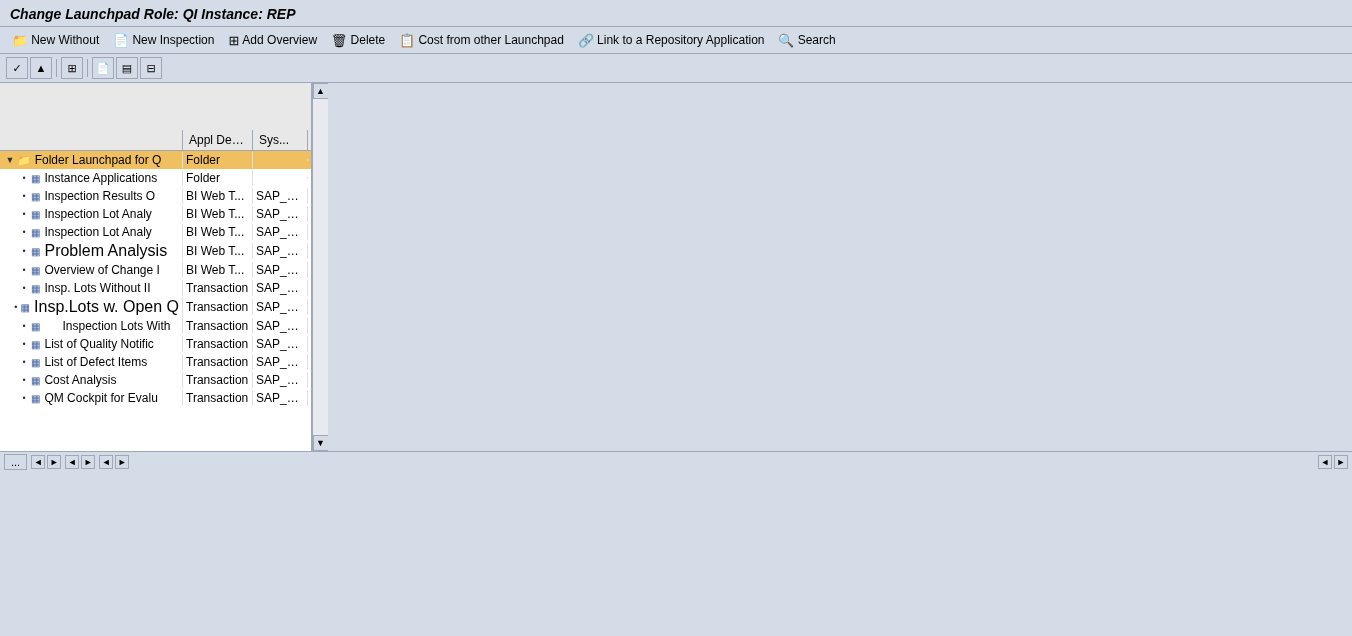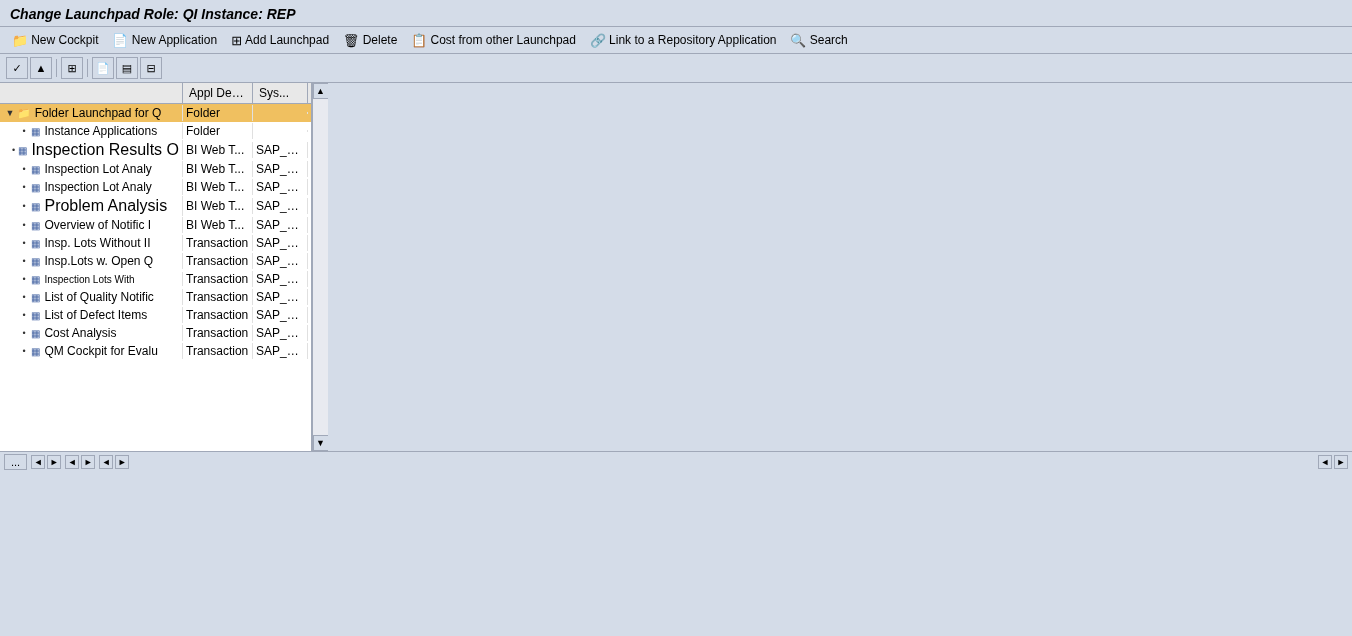--- a/index.html
+++ b/index.html
@@ -97,20 +97,21 @@
       border-bottom: 1px solid #a0a8b8;
     }
     .tree-header-cell {
       padding: 3px 6px;
       font-size: 12px;
       font-weight: normal;
       border-right: 1px solid #a0a8b8;
       white-space: nowrap;
       overflow: hidden;
       text-overflow: ellipsis;
+      margin-top: 47px;
     }
     .col-name { width: 183px; }
     .col-appl { width: 70px; }
     .col-sys { width: 55px; }
     .tree-body {
       overflow: auto;
       flex: 1;
     }
     .tree-row {
       display: flex;
@@ -218,29 +219,29 @@
 
 <div class="window">
 
   <div class="title-bar">
     <span>Change Launchpad Role: QI Instance: REP</span>
   </div>
 
   <div class="toolbar">
     <button class="toolbar-btn">
       <span class="btn-icon">📁</span>
-      <span>New Cockpit</span>
+      <span>New Without</span>
     </button>
     <button class="toolbar-btn">
       <span class="btn-icon">📄</span>
-      <span>New Application</span>
+      <span>New Inspection</span>
     </button>
     <button class="toolbar-btn">
       <span class="btn-icon">⊞</span>
-      <span>Add Launchpad</span>
+      <span>Add Overview</span>
     </button>
     <button class="toolbar-btn">
       <span class="btn-icon">🗑</span>
       <span>Delete</span>
     </button>
     <button class="toolbar-btn">
       <span class="btn-icon">📋</span>
       <span>Cost from other Launchpad</span>
     </button>
     <button class="toolbar-btn">
@@ -306,21 +307,21 @@
               <span style="font-size: 12px;">Instance Applications</span>
             </div>
             <div class="tree-cell appl-cell">Folder</div>
             <div class="tree-cell sys-cell"></div>
           </div>
           <div class="tree-row">
             <div class="tree-cell name-cell">
               <span class="tree-indent" style="width: 14px; display: inline-block;"></span>
               <span class="expand-icon">•</span>
               <span class="node-icon"><span style="color:#4060a0; font-size:10px;">▦</span></span>
-              <span style="font-size: 16px;">Inspection Results O</span>
+              <span style="font-size: 12px;">Inspection Results O</span>
             </div>
             <div class="tree-cell appl-cell">BI Web T...</div>
             <div class="tree-cell sys-cell">SAP_BW</div>
           </div>
           <div class="tree-row">
             <div class="tree-cell name-cell">
               <span class="tree-indent" style="width: 14px; display: inline-block;"></span>
               <span class="expand-icon">•</span>
               <span class="node-icon"><span style="color:#4060a0; font-size:10px;">▦</span></span>
               <span style="font-size: 12px;">Inspection Lot Analy</span>
@@ -346,51 +347,51 @@
               <span style="font-size: 16px;">Problem Analysis</span>
             </div>
             <div class="tree-cell appl-cell">BI Web T...</div>
             <div class="tree-cell sys-cell">SAP_BW</div>
           </div>
           <div class="tree-row">
             <div class="tree-cell name-cell">
               <span class="tree-indent" style="width: 14px; display: inline-block;"></span>
               <span class="expand-icon">•</span>
               <span class="node-icon"><span style="color:#4060a0; font-size:10px;">▦</span></span>
-              <span style="font-size: 12px;">Overview of Notific I</span>
+              <span style="font-size: 12px;">Overview of Change I</span>
             </div>
             <div class="tree-cell appl-cell">BI Web T...</div>
             <div class="tree-cell sys-cell">SAP_BW</div>
           </div>
           <div class="tree-row">
             <div class="tree-cell name-cell">
               <span class="tree-indent" style="width: 14px; display: inline-block;"></span>
               <span class="expand-icon">•</span>
               <span class="node-icon"><span style="color:#4060a0; font-size:10px;">▦</span></span>
               <span style="font-size: 12px;">Insp. Lots Without II</span>
             </div>
             <div class="tree-cell appl-cell">Transaction</div>
             <div class="tree-cell sys-cell">SAP_ECC</div>
           </div>
           <div class="tree-row">
             <div class="tree-cell name-cell">
               <span class="tree-indent" style="width: 14px; display: inline-block;"></span>
               <span class="expand-icon">•</span>
               <span class="node-icon"><span style="color:#4060a0; font-size:10px;">▦</span></span>
-              <span style="font-size: 12px; text-align: right;">Insp.Lots w. Open Q</span>
-            </div>
-            <div class="tree-cell appl-cell">Transaction</div>
-            <div class="tree-cell sys-cell">SAP_ECC</div>
-          </div>
-          <div class="tree-row">
-            <div class="tree-cell name-cell">
-              <span class="tree-indent" style="width: 14px; display: inline-block;"></span>
-              <span class="expand-icon">•</span>
-              <span class="node-icon"><span style="color:#4060a0; font-size:10px;">▦</span></span>
-              <span style="font-size: 10px;">Inspection Lots With</span>
+              <span style="font-size: 16px; text-align: right;">Insp.Lots w. Open Q</span>
+            </div>
+            <div class="tree-cell appl-cell">Transaction</div>
+            <div class="tree-cell sys-cell">SAP_ECC</div>
+          </div>
+          <div class="tree-row">
+            <div class="tree-cell name-cell">
+              <span class="tree-indent" style="width: 14px; display: inline-block;"></span>
+              <span class="expand-icon">•</span>
+              <span class="node-icon"><span style="color:#4060a0; font-size:10px;">▦</span></span>
+              <span style="font-size: 12px; margin-left: 18px;">Inspection Lots With</span>
             </div>
             <div class="tree-cell appl-cell">Transaction</div>
             <div class="tree-cell sys-cell">SAP_ECC</div>
           </div>
           <div class="tree-row">
             <div class="tree-cell name-cell">
               <span class="tree-indent" style="width: 14px; display: inline-block;"></span>
               <span class="expand-icon">•</span>
               <span class="node-icon"><span style="color:#4060a0; font-size:10px;">▦</span></span>
               <span style="font-size: 12px;">List of Quality Notific</span>

